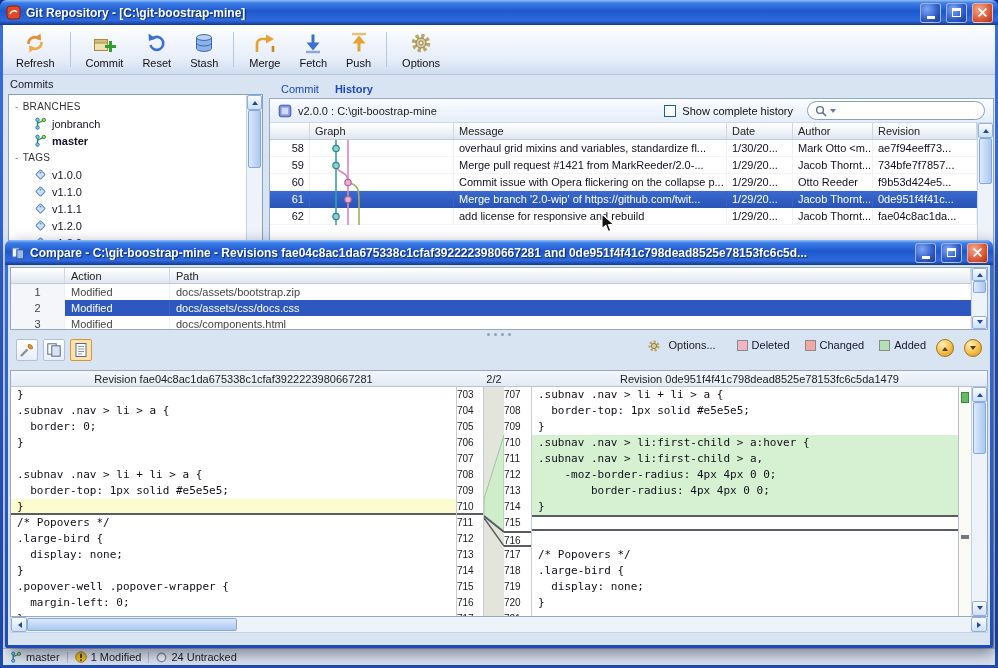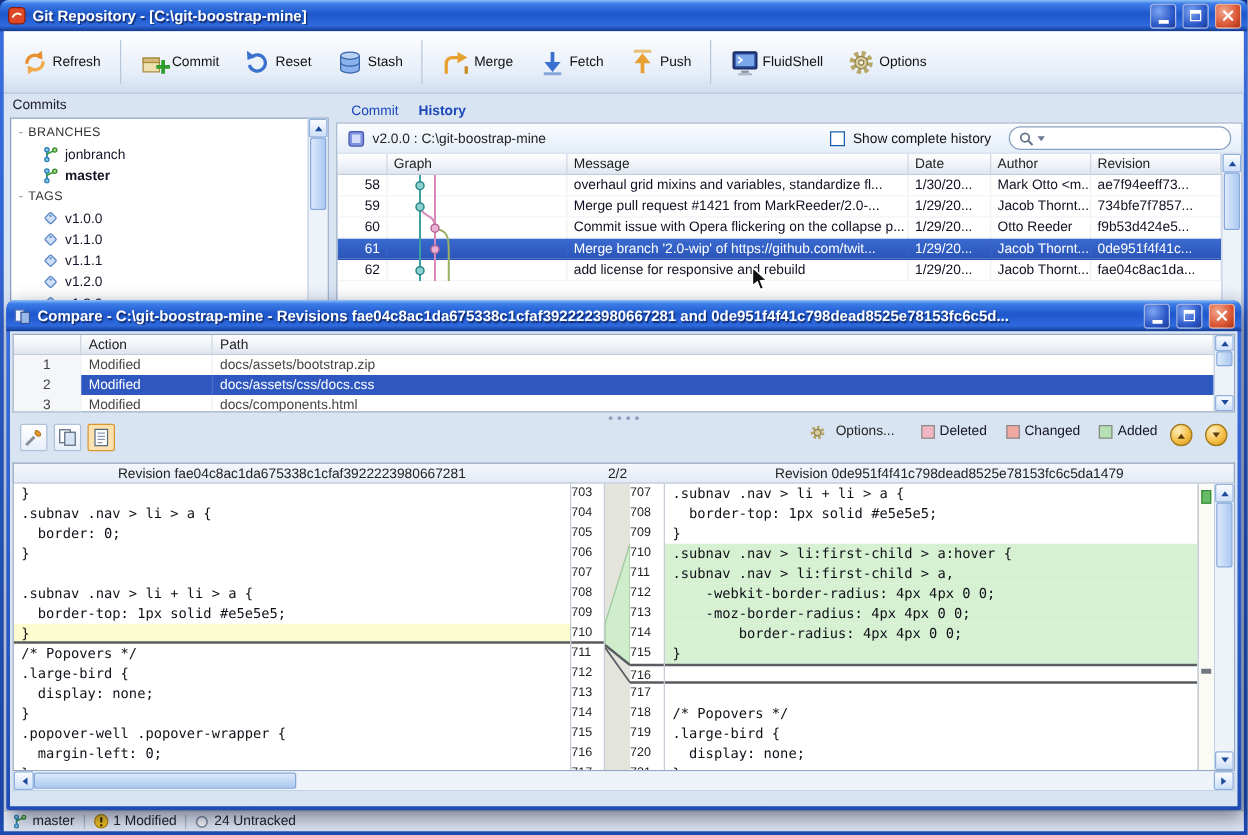--- a/index.html
+++ b/index.html
@@ -12,21 +12,21 @@
 .titlebar{height:25px;display:flex;align-items:center;gap:5px;padding:0 5px 0 6px;border-radius:7px 7px 0 0;background:linear-gradient(180deg,#8ec0f8 0%,#3c7ce8 12%,#1e58cc 45%,#2e6ade 82%,#14398c 100%);color:#fff;font-size:12px;font-weight:bold;text-shadow:1px 1px 1px rgba(0,0,30,.6)}
 .tb-title{flex:1;white-space:nowrap;overflow:hidden;text-overflow:ellipsis}
 .winbtn{width:21px;height:20px;border-radius:3px;border:1px solid rgba(255,255,255,.55);display:flex;align-items:center;justify-content:center;flex:none}
 .btn-min,.btn-max{background:radial-gradient(circle at 32% 28%,#7ea6f2,#2c58c8 62%,#1c3c96)}
 .btn-close{background:radial-gradient(circle at 32% 28%,#f2a88e,#dd5a38 58%,#a83014)}
 .glyph-min{width:8px;height:3px;background:#fff;margin-top:9px}
 .glyph-max{width:9px;height:9px;border:1px solid #fff;border-top-width:3px}
 .frame-body{position:absolute;left:3px;right:3px;bottom:3px;top:25px;display:flex;flex-direction:column;background:#d9e4f3;overflow:hidden}
 
 .toolbar{height:50px;flex:none;display:flex;align-items:stretch;padding:2px 4px;gap:1px;background:linear-gradient(180deg,#fdfeff,#e7eef9 68%,#cfddf0);border-bottom:1px solid #b4c4dc}
-.tbtn{display:flex;align-items:center;justify-content:center;gap:2px;padding:2px 8px;border:1px solid transparent;border-radius:3px}
+.tbtn{display:flex;flex-direction:column;align-items:center;justify-content:center;gap:2px;padding:2px 8px;border:1px solid transparent;border-radius:3px}
 .tbtn span{color:#111;white-space:nowrap}
 .tsep{width:1px;background:#b9c7db;margin:5px 5px;flex:none}
 
 .content{flex:1;position:relative}
 
 .commits-panel{position:absolute;left:5px;top:3px;width:255px;bottom:0}
 .panel-label{height:16px;color:#1a1a2a;padding-left:2px}
 .tree{position:absolute;left:0;right:0;top:16px;bottom:0;background:#fff;border:1px solid #86a0c0}
 .tree-items{position:absolute;inset:1px 17px 1px 1px;padding-top:2px;overflow:hidden}
 .tgroup{height:17px;display:flex;align-items:center;gap:4px;padding-left:5px;color:#333;font-size:10px;letter-spacing:.3px}
@@ -226,32 +226,20 @@
               <polygon points="5.5,12.5 18.5,12.5 12,4.5" fill="#e8a030"></polygon>
               <line x1="12" y1="11" x2="12" y2="20.5" stroke="#e8a030" stroke-width="3"></line>
             </svg>
           </span>
         <span>Push</span>
       </div>
       <i class="tsep"></i>
       <div class="tbtn">
         <span>
             <svg width="24" height="24" viewBox="0 0 24 24">
-              <rect x="2.5" y="3.5" width="19" height="13.5" rx="1.5" fill="#24408c" stroke="#122456"></rect>
-              <rect x="4.5" y="5.5" width="15" height="9.5" fill="#7aa6ec"></rect>
-              <path d="M6.5 7.5l3 2.5-3 2.5" fill="none" stroke="#fff" stroke-width="1.4"></path>
-              <rect x="9" y="18.5" width="6" height="1.8" fill="#8a94a8"></rect>
-              <rect x="6.5" y="20.5" width="11" height="1.8" fill="#b0b8c8"></rect>
-            </svg>
-          </span>
-        <span>FluidShell</span>
-      </div>
-      <div class="tbtn">
-        <span>
-            <svg width="24" height="24" viewBox="0 0 24 24">
               <circle cx="12" cy="12" r="7" fill="none" stroke="#b8a868" stroke-width="4.5" stroke-dasharray="3.1 2.4"></circle>
               <circle cx="12" cy="12" r="5" fill="#d8cba0" stroke="#90804a"></circle>
               <circle cx="12" cy="12" r="2" fill="#f8f4e0" stroke="#90804a"></circle>
             </svg>
           </span>
         <span>Options</span>
       </div>
     </div>
 
     <div class="content">
@@ -695,21 +683,20 @@
           <div class="dnum">720</div>
           <div class="dnum">721</div>
         </div>
       <div class="dpane dpane-right">
 
       <div class="dline">.subnav .nav &gt; li + li &gt; a {</div>
           <div class="dline">  border-top: 1px solid #e5e5e5;</div>
           <div class="dline">}</div>
           <div class="dline hl-green">.subnav .nav &gt; li:first-child &gt; a:hover {</div>
           <div class="dline hl-green">.subnav .nav &gt; li:first-child &gt; a,</div>
-          <div class="dline hl-green">    -webkit-border-radius: 4px 4px 0 0;</div>
           <div class="dline hl-green">    -moz-border-radius: 4px 4px 0 0;</div>
           <div class="dline hl-green">        border-radius: 4px 4px 0 0;</div>
           <div class="dline hl-green">}</div>
           <div class="dline hl-band"></div>
           <div class="dline"></div>
           <div class="dline">/* Popovers */</div>
           <div class="dline">.large-bird {</div>
           <div class="dline">  display: none;</div>
           <div class="dline">}</div>
         </div>

